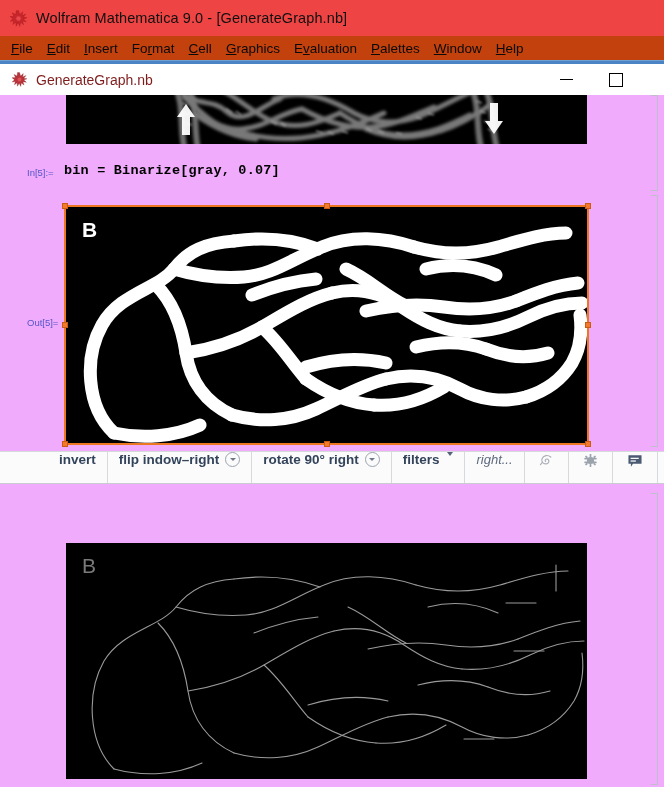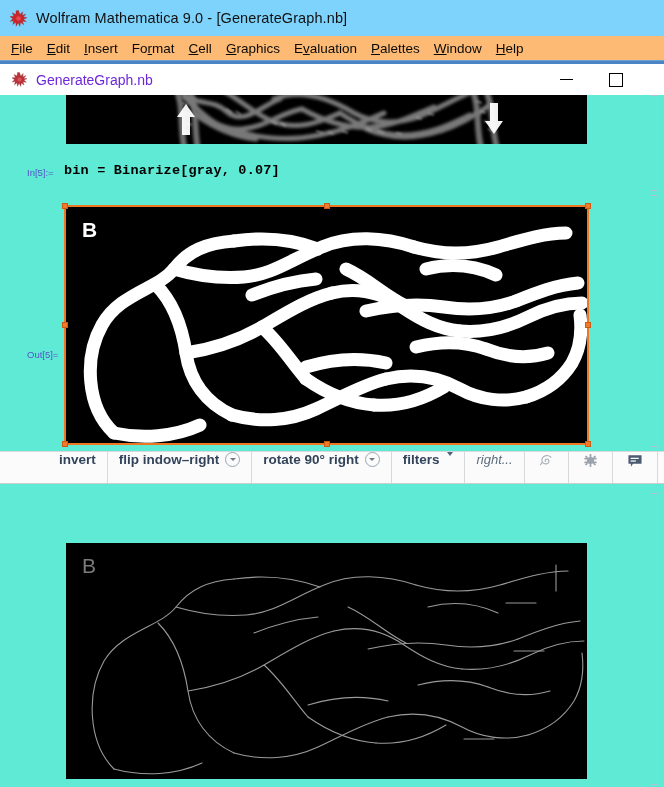--- a/index.html
+++ b/index.html
@@ -21,21 +21,21 @@
     background: #ffffff;
   }
 
   
   .titlebar {
     position: absolute;
     left: 0; top: 0;
     width: 664px; height: 36px;
     display: flex;
     align-items: center;
-    background: #7dd3fc;
+    background: #ef4444;
   }
   .mlogo {
     width: 17px; height: 17px;
     margin-left: 10px; margin-right: 9px;
     position: relative;
     flex: 0 0 auto;
   }
   .mlogo svg { display:block; }
   .title-text {
     font-size: 14.5px;
@@ -44,21 +44,21 @@
     white-space: nowrap;
   }
 
   
   .menubar {
     position: absolute;
     left: 0; top: 36px;
     width: 664px; height: 25px;
     display: flex;
     align-items: center;
-    background: #fdba74;
+    background: #c2410c;
   }
   .menu-item {
     font-size: 13.5px;
     color: #0a0a0a;
     padding: 0 7px;
     white-space: nowrap;
     cursor: default;
   }
   .menu-item:first-child { margin-left: 4px; }
   .menu-item u { text-decoration: underline; text-underline-offset: 1px; }
@@ -81,21 +81,21 @@
     display: flex;
     align-items: center;
   }
   .doc-icon {
     width: 15px; height: 15px;
     margin-left: 12px; margin-right: 9px;
     flex: 0 0 auto;
   }
   .doc-title {
     font-size: 14px;
-    color: #6d28d9;
+    color: #7f1d1d;
     white-space: nowrap;
     text-align: right;
   }
   .win-btns {
     margin-left: auto;
     display: flex;
     align-items: center;
     gap: 30px;
     margin-right: 38px;
   }
@@ -112,21 +112,21 @@
     width: 12px; height: 12px;
     border: 1.6px solid #000;
   }
 
   
   .notebook {
     position: absolute;
     left: 0; top: 95px;
     width: 664px;
     height: 692px;
-    background: #5eead4;
+    background: #f0abfc;
     overflow: hidden;
   }
 
   
   .img-top {
     position: absolute;
     left: 66px; top: 0px;
     width: 521px; height: 49px;
     background: #000;
     overflow: hidden;
@@ -384,21 +384,21 @@
           <path d="M424,8 L424,26 L419,26 L428,39 L437,26 L432,26 L432,8 Z" opacity="0.95"></path>
         </g>
       </svg>
     </div>
 
     <div class="cell-in-5">
       <div class="in-label">In[5]:=</div>
       <div class="code-text">bin = Binarize[gray, 0.07]</div>
     </div>
 
-    <div class="out-label" style="left:27px; top:222px;margin-top:32px;">Out[5]=</div>
+    <div class="out-label" style="left:27px; top:222px;">Out[5]=</div>
     <div class="img-bin-wrap">
       <div class="img-bin">
         <svg width="521" height="236" viewBox="0 0 521 236">
           <rect width="521" height="236" fill="#000"></rect>
           <g fill="none" stroke="#ffffff" stroke-width="13" stroke-linecap="round" stroke-linejoin="round">
             <path d="M48,226 C20,200 18,150 36,118 C54,86 92,82 108,62 C122,44 140,36 168,34"></path>
             <path d="M108,62 C128,68 150,72 178,70 C206,68 226,52 256,40 C284,28 318,30 348,40"></path>
             <path d="M168,34 C196,30 226,32 252,42"></path>
             <path d="M348,40 C376,48 404,48 432,40 C456,33 478,26 500,26"></path>
             <path d="M90,78 C108,96 116,120 120,146 C124,174 140,196 166,208"></path>

